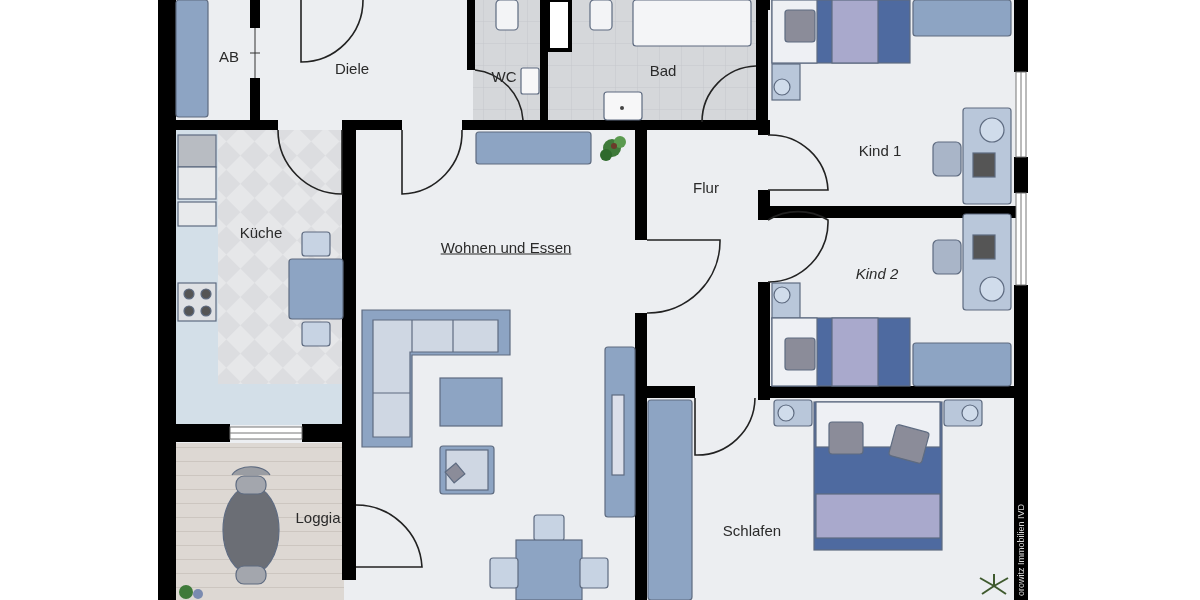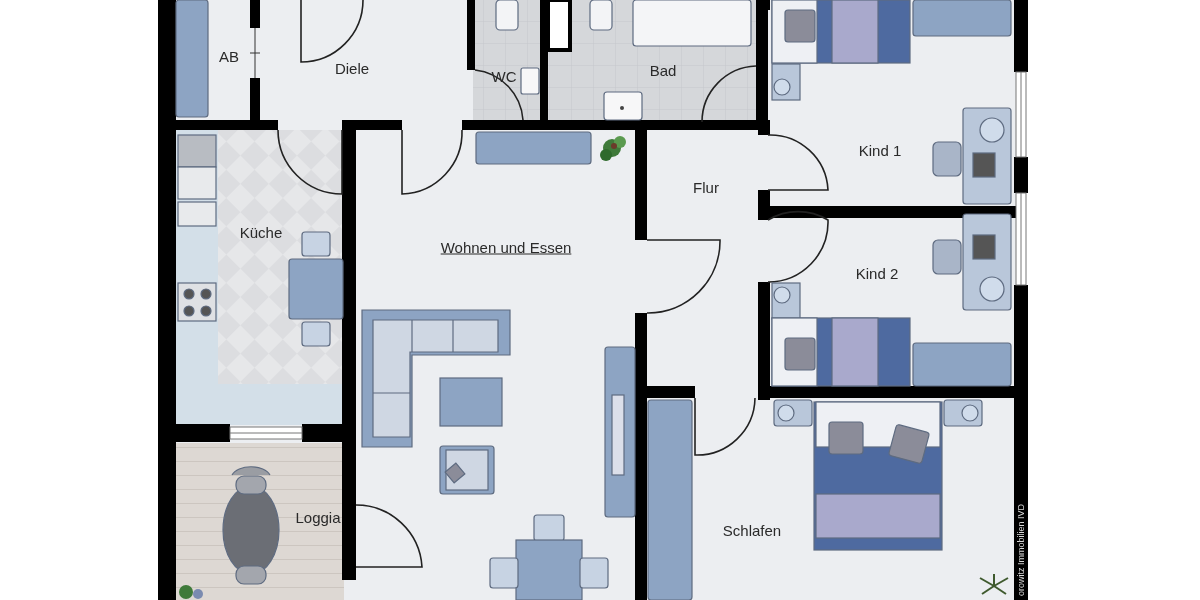--- a/index.html
+++ b/index.html
@@ -237,17 +237,17 @@
 </svg>
 
 <div class="label" style="left:229px; top:56px;">AB</div>
 <div class="label" style="left:352px; top:68px;">Diele</div>
 <div class="label" style="left:504px; top:48px;margin-top:28px;">WC</div>
 <div class="label" style="left:663px; top:70px;">Bad</div>
 <div class="label" style="left:880px; top:127px;margin-top:23px;">Kind 1</div>
 <div class="label" style="left:261px; top:232px;">Küche</div>
 <div class="label" style="left:506px; top:247px;text-decoration:underline;">Wohnen und Essen</div>
 <div class="label" style="left:706px; top:187px;text-align:right;">Flur</div>
-<div class="label" style="left:877px; top:273px;">Kind 2</div>
+<div class="label" style="left:877px; top:273px;font-style:italic;">Kind 2</div>
 <div class="label" style="left:318px; top:517px;">Loggia</div>
 <div class="label" style="left:752px; top:530px;">Schlafen</div>
 
 <div class="watermark">orowitz Immobilien IVD</div>
 
 </body></html>

